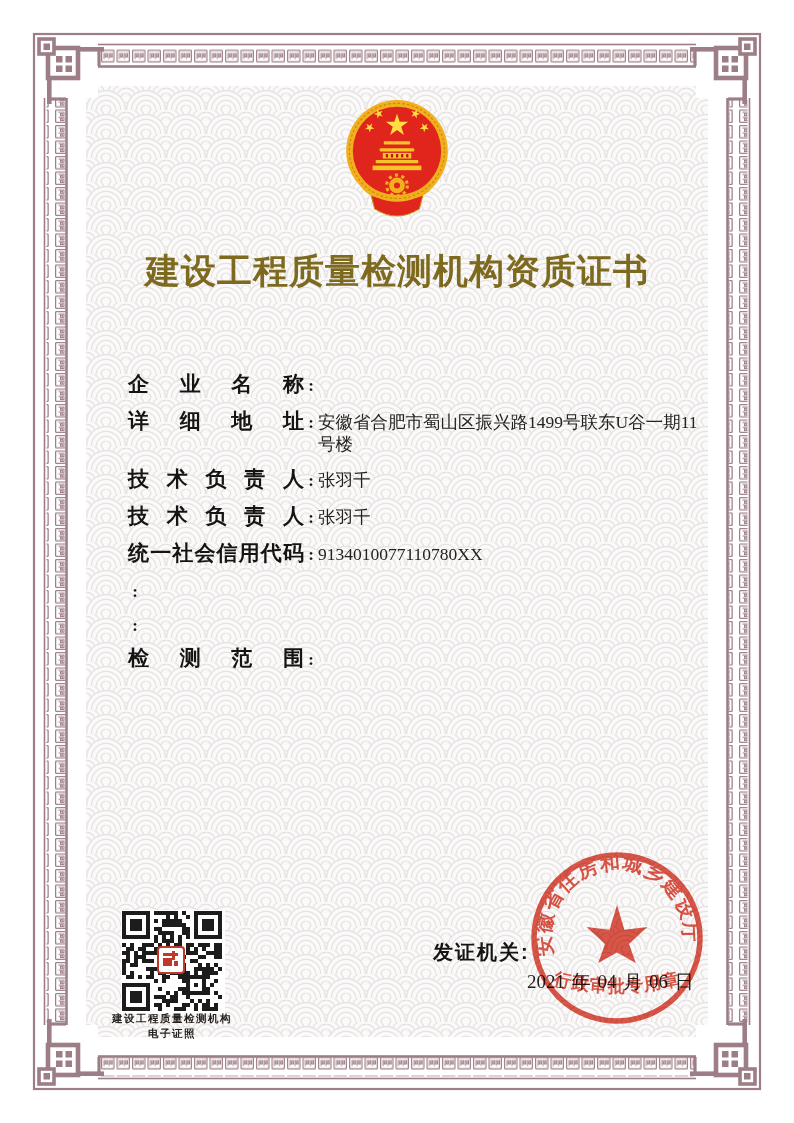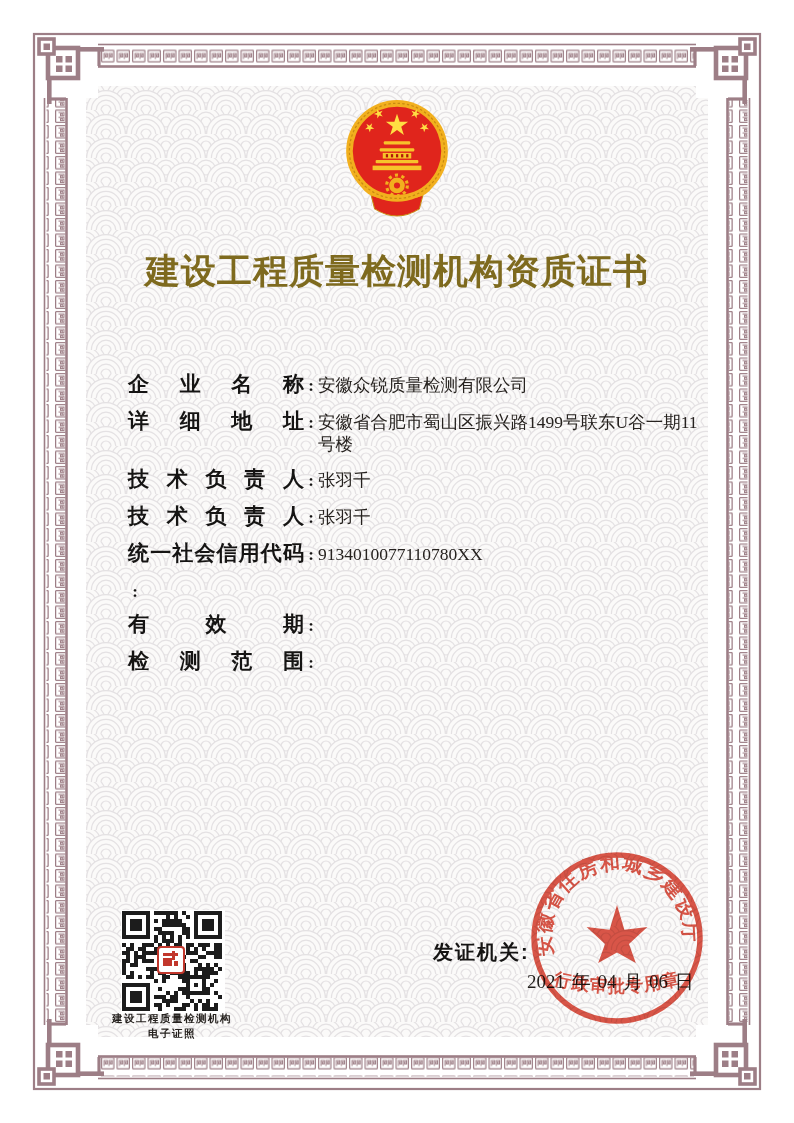--- a/index.html
+++ b/index.html
@@ -149,21 +149,20 @@
     <circle cx="55" cy="87" r="8.2" fill="#f2b01e" stroke="#e0251c" stroke-width="1"></circle>
     <circle cx="55" cy="87" r="3" fill="#e0251c"></circle>
   </svg>
 
   <div class="cert-title">建设工程质量检测机构资质证书</div>
 
   <div class="fields">
       <div class="f-row">
       <span class="f-label">企业名称</span>
       <span class="f-colon">:</span>
-      <span class="f-value">安徽众锐质量检测有限公司</span>
     </div>
       <div class="f-row">
       <span class="f-label">详细地址</span>
       <span class="f-colon">:</span>
       <span class="f-value">安徽省合肥市蜀山区振兴路1499号联东U谷一期11号楼</span>
     </div>
       <div class="f-row">
       <span class="f-label">技术负责人</span>
       <span class="f-colon">:</span>
       <span class="f-value">张羽千</span>
@@ -175,21 +174,20 @@
     </div>
       <div class="f-row">
       <span class="f-label">统一社会信用代码</span>
       <span class="f-colon">:</span>
       <span class="f-value">9134010077110780XX</span>
     </div>
       <div class="f-row">
       <span class="f-colon">:</span>
     </div>
       <div class="f-row">
-      <span class="f-label">有效期</span>
       <span class="f-colon">:</span>
     </div>
       <div class="f-row">
       <span class="f-label">检测范围</span>
       <span class="f-colon">:</span>
     </div>
     </div>
 
   <div class="qr-wrap">
     <div class="qr-grid" id="qrGrid">

